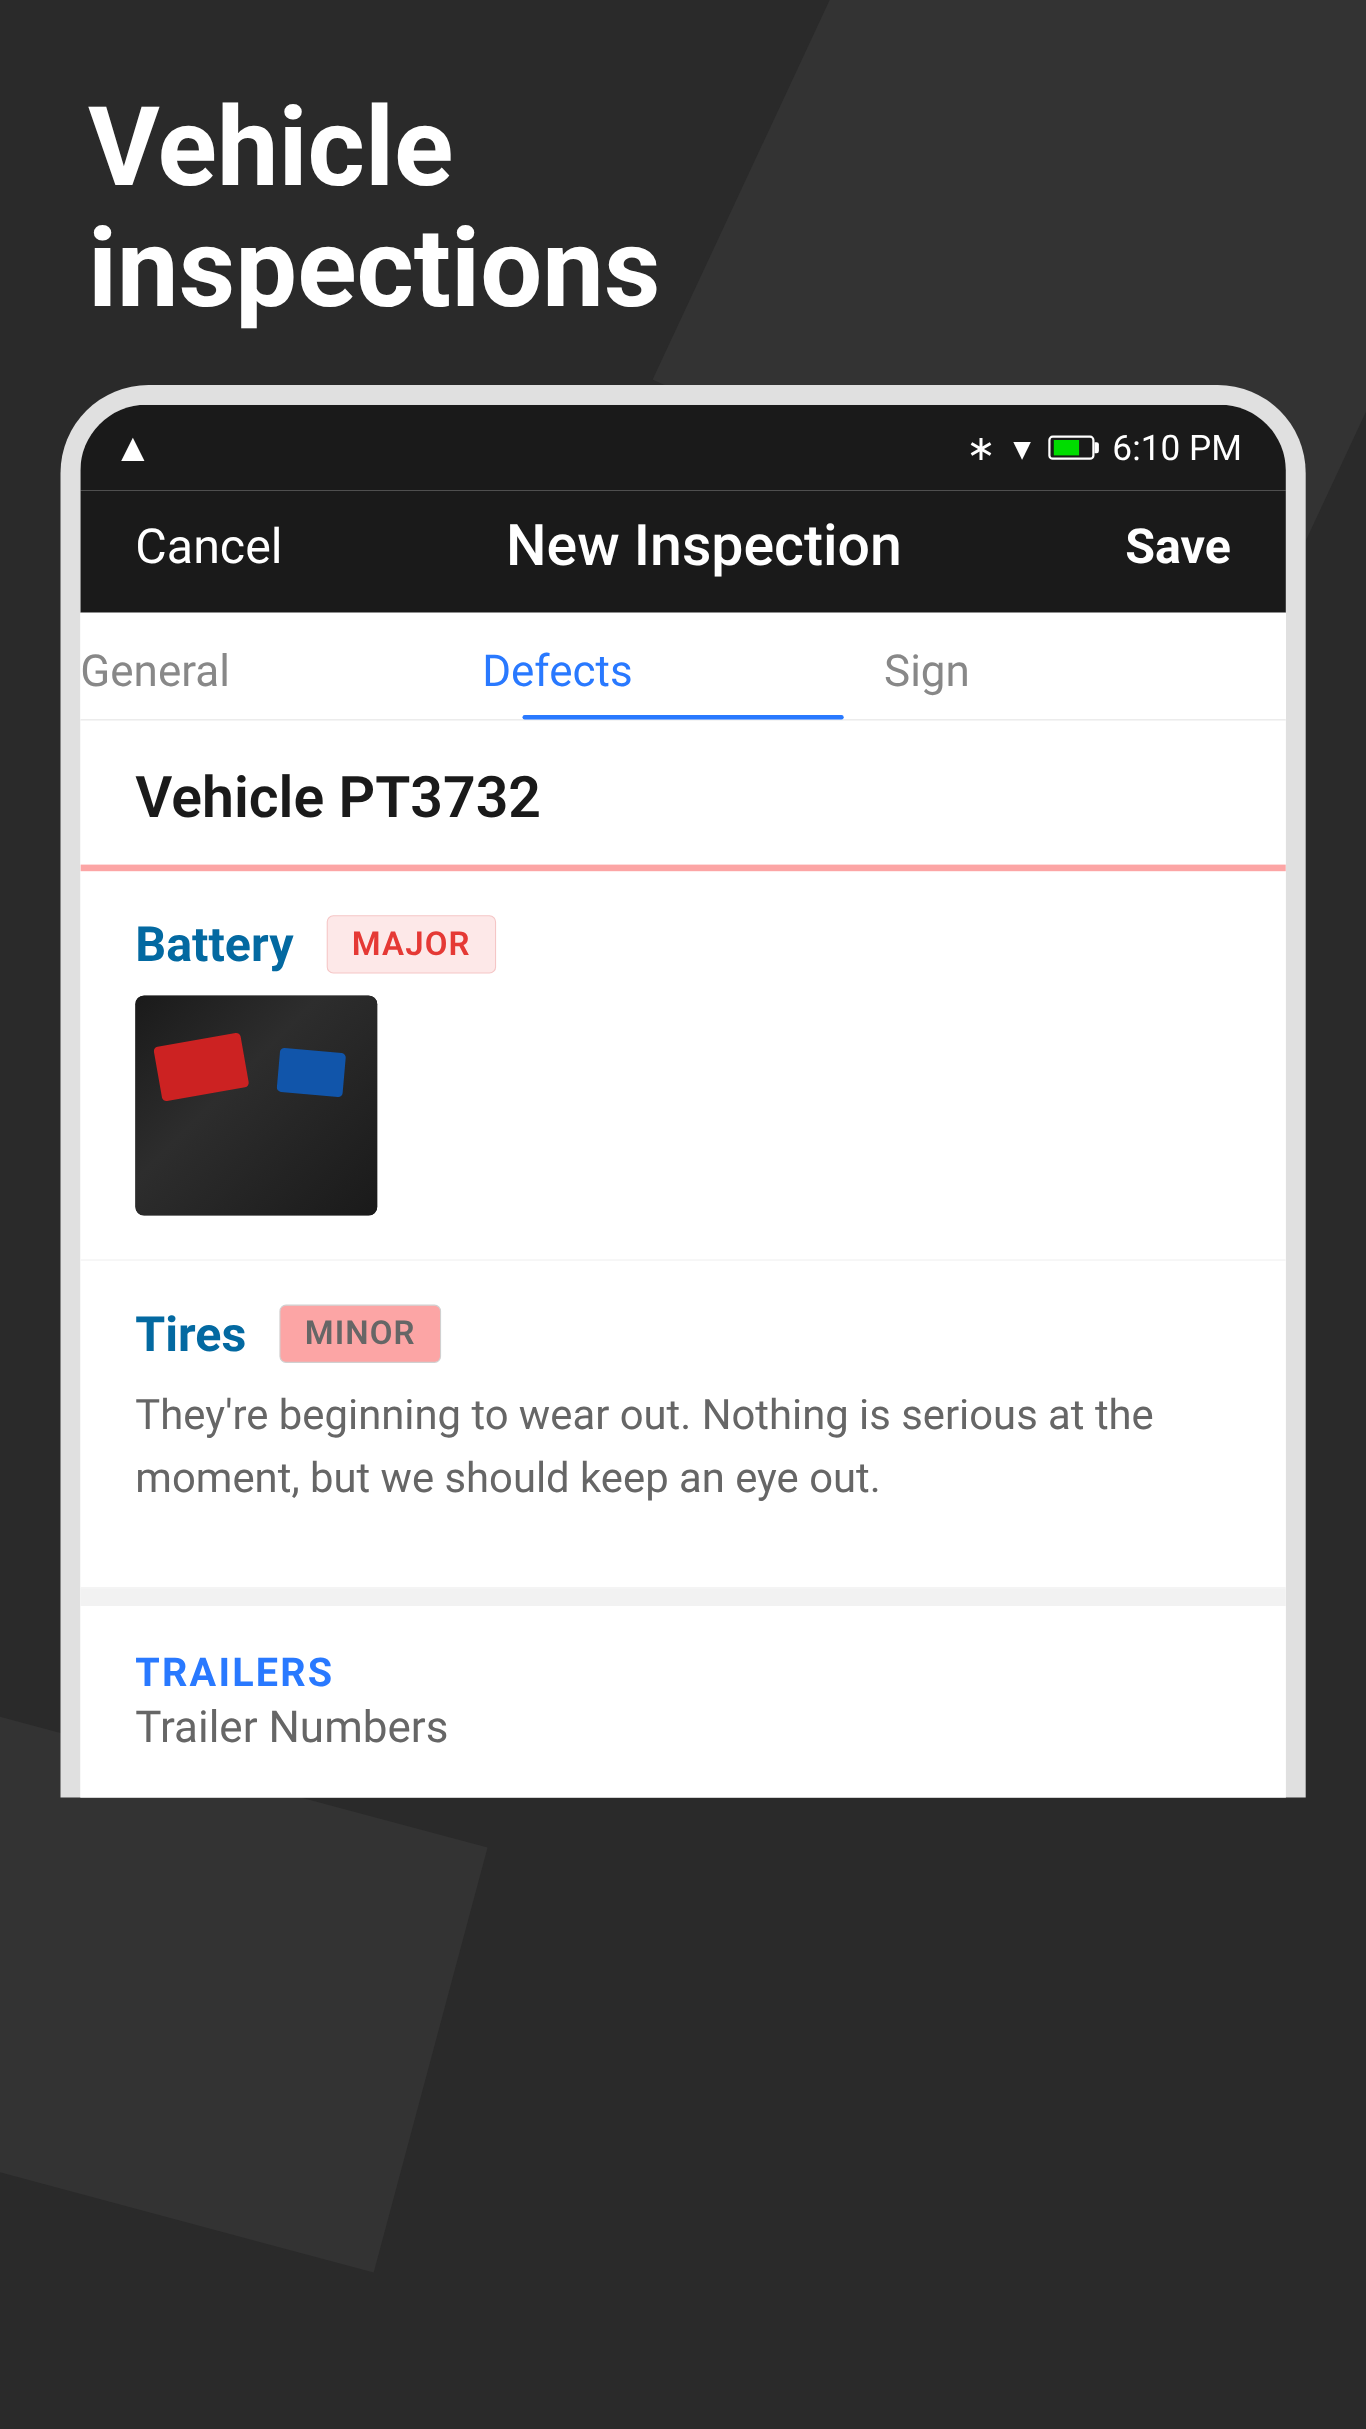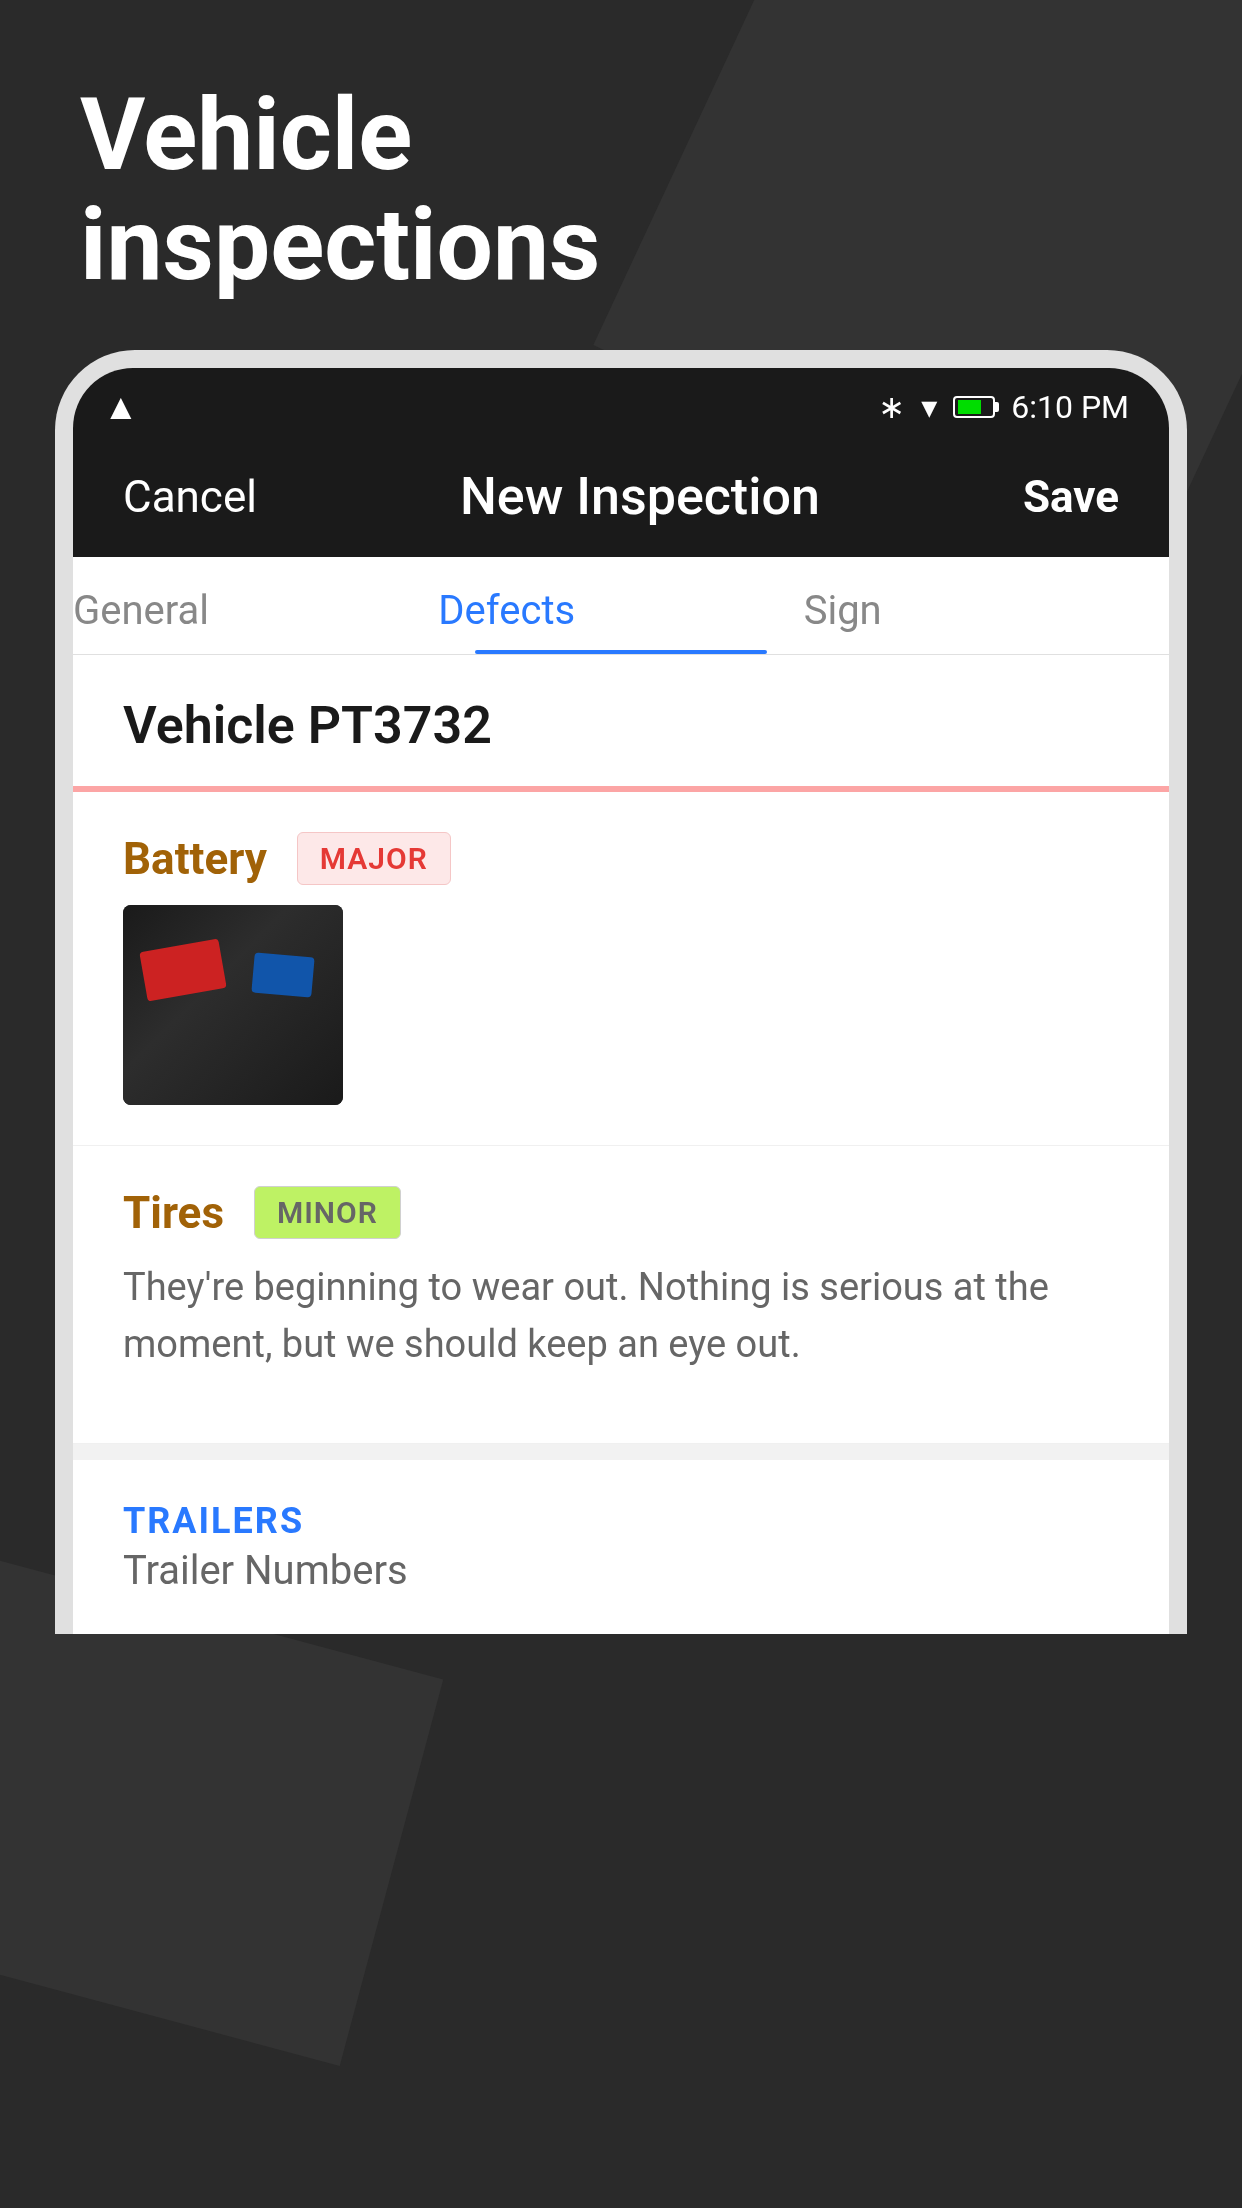--- a/index.html
+++ b/index.html
@@ -209,36 +209,36 @@
     }
     .defect-header {
       display: flex;
       align-items: center;
       gap: 30px;
       margin-bottom: 20px;
     }
     .defect-name {
       font-size: 44px;
       font-weight: 700;
-      color: #a16207;
+      color: #0369a1;
     }
     .badge {
       padding: 8px 22px;
       border-radius: 6px;
       font-size: 30px;
       font-weight: 600;
       letter-spacing: 1px;
     }
     .badge-major {
       background: #fde8e8;
       color: #e53935;
       border: 1px solid #f5c6c6;
     }
     .badge-minor {
-      background: #bef264;
+      background: #fca5a5;
       color: #666666;
       border: 1px solid #d0d0d0;
     }
     .defect-description {
       font-size: 38px;
       color: #666666;
       line-height: 1.5;
       margin-bottom: 30px;
     }
     .defect-image {

